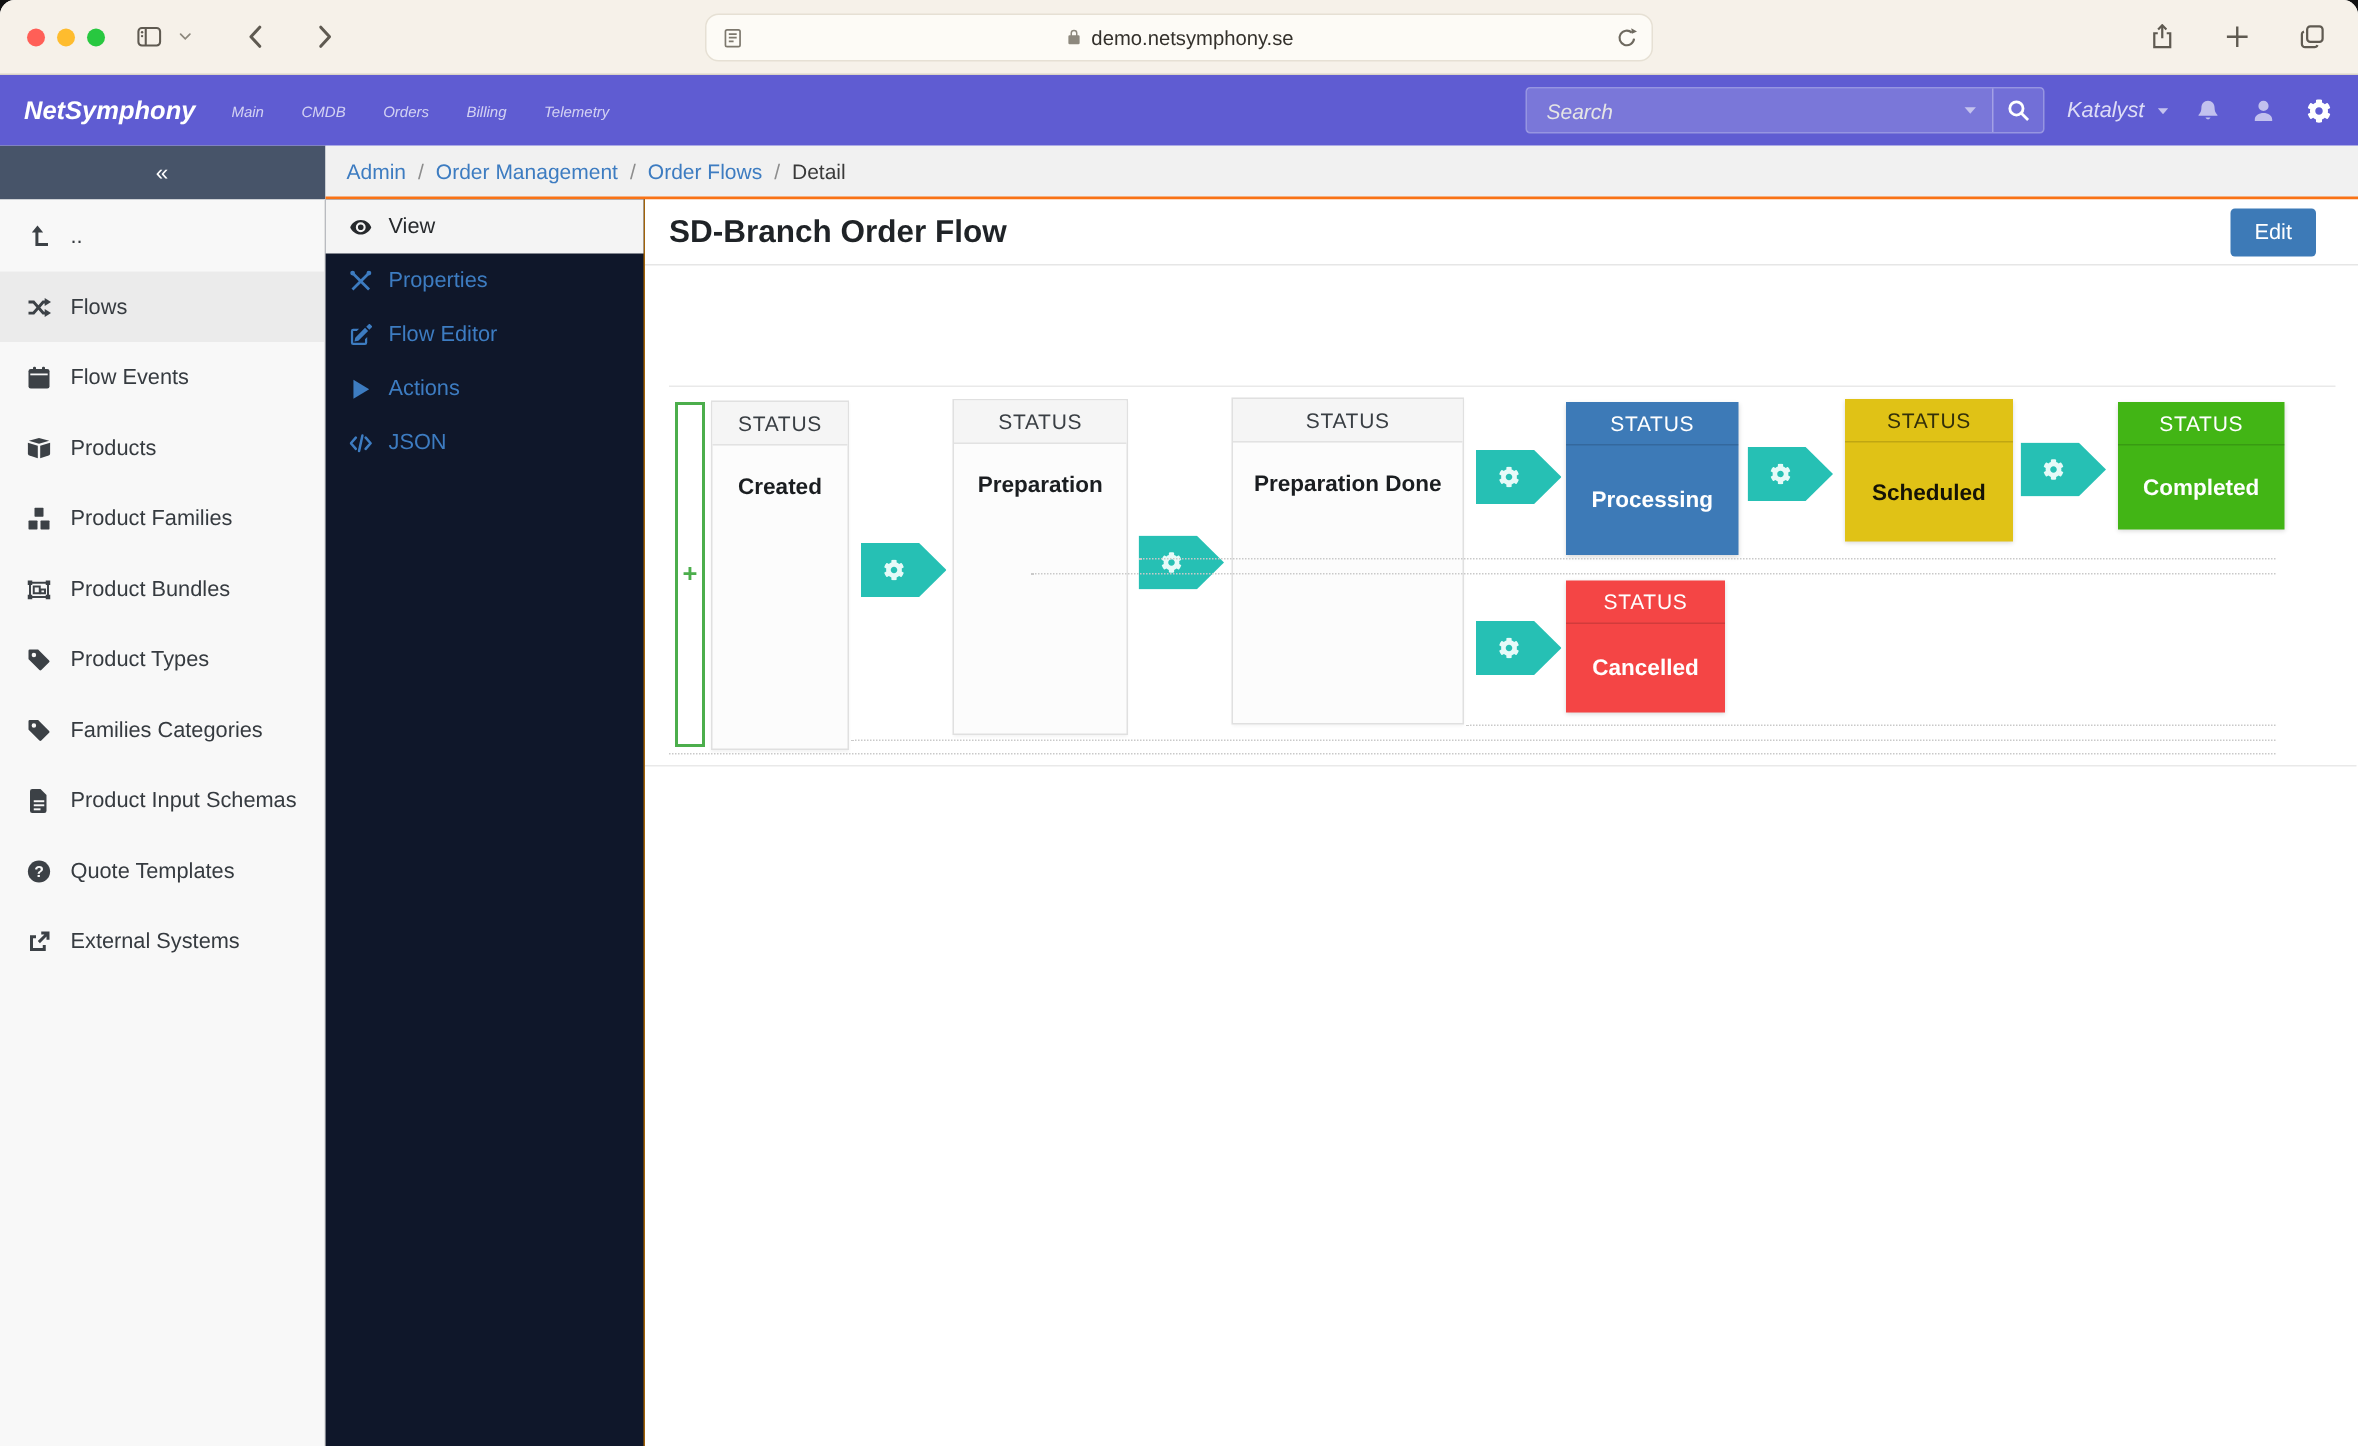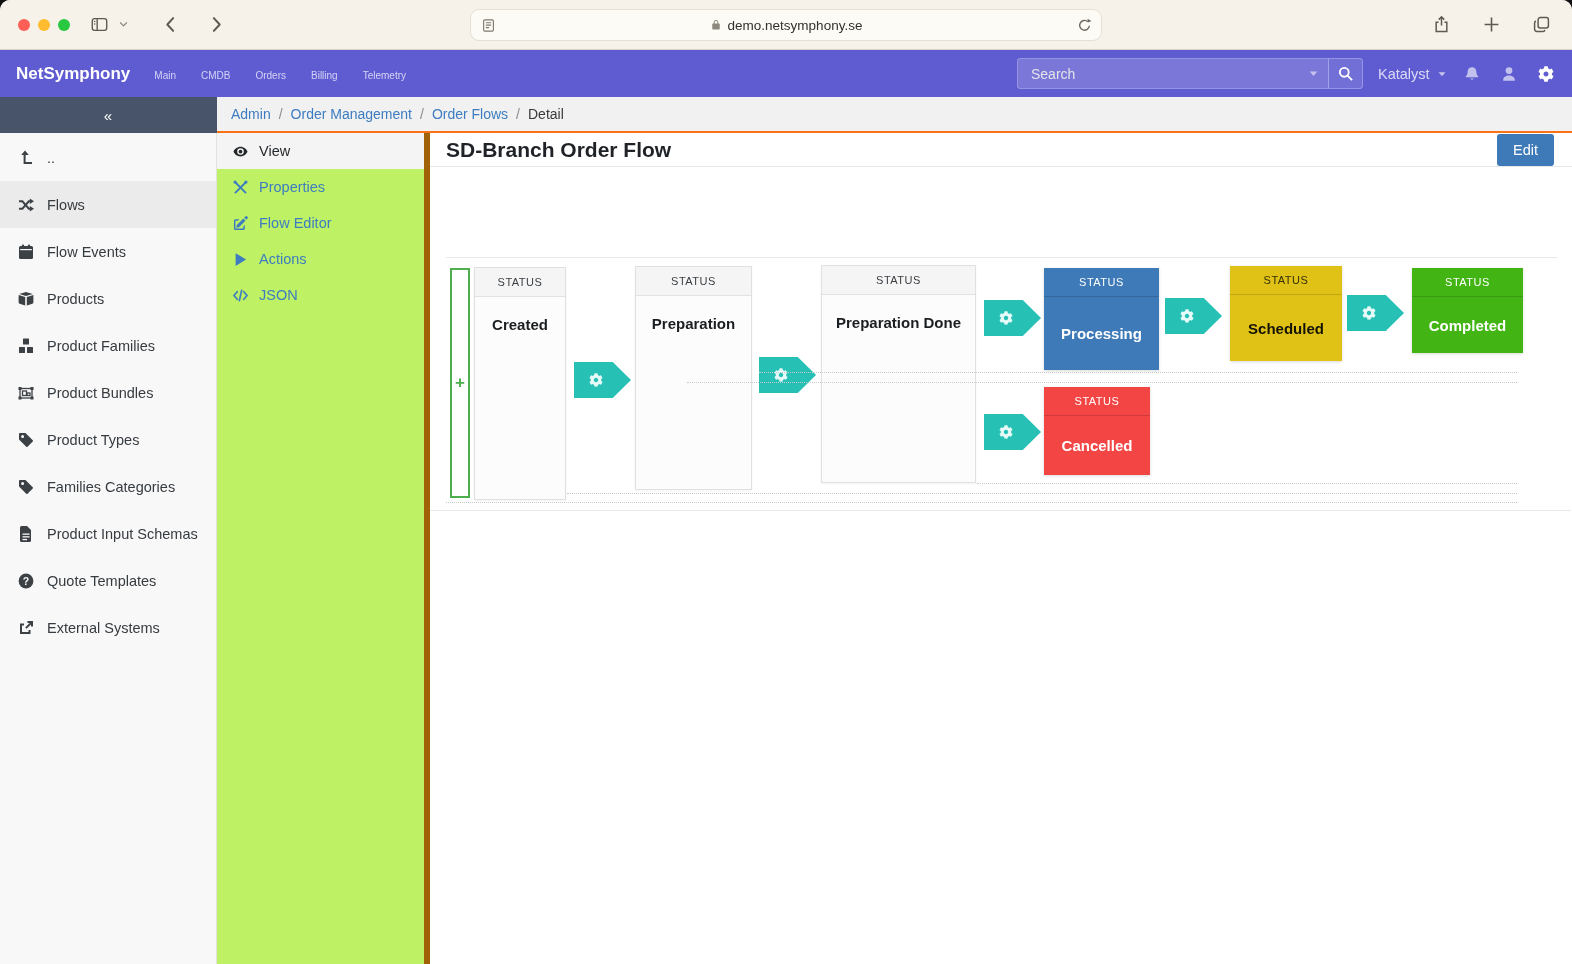--- a/index.html
+++ b/index.html
@@ -46,34 +46,34 @@
   .crumb-link { color:#3d7cc1; cursor:pointer; }
   .crumb-sep { color:#8d8d8d; }
   .crumb-current { color:#3a3a3a; }
 
   
   .content-row { display:flex; height:831px; }
   #sidebar { width:217px; background:#f8f8f8; border-right:1px solid #e2e2e2; padding-top:1px; }
   .side-item { height:47px; display:flex; align-items:center; gap:13px; padding:0 18px; font-size:14.5px; color:#363b40; cursor:pointer; }
   .side-item.active { background:#ebebeb; }
   .side-item .icon { width:16px; height:16px; color:#3c4146; }
-  #submenu { width:213px; background:#bef264; border-right:6px solid #a16207; }
+  #submenu { width:213px; background:#0f172a; border-right:1px solid #a16207; }
   .menu-item { height:36px; display:flex; align-items:center; gap:11px; padding:0 16px; font-size:14.5px; color:#3d7cc1; cursor:pointer; }
   .menu-item.active { background:#f4f4f4; color:#26292c; }
   .menu-item .icon { width:15px; height:15px; }
 
   
   .main { flex:1; position:relative; background:#fff; }
-  .title-row { height:34px; border-bottom:1px solid #e6e6e6; display:flex; align-items:center; padding:0 18px 0 16px; }
+  .title-row { height:44px; border-bottom:1px solid #e6e6e6; display:flex; align-items:center; padding:0 28px 0 16px; }
   .page-title { font-size:21px; font-weight:bold; color:#1f2327; flex:1; }
   .edit-btn { background:#3d7ab7; color:#fff; border:none; border-radius:3px; font-size:14.5px; padding:8px 16px; cursor:pointer; font-family:"Liberation Sans", sans-serif; }
 
   .flow { position:absolute; left:0; top:50px; right:0; bottom:0; }
   .card { position:absolute; border:1px solid #e0e0e0; background:#fcfcfc; box-shadow:0 1px 2px rgba(0,0,0,.05); display:flex; flex-direction:column; cursor:pointer; }
-  .card-head { height:29px; flex:none; background:#f5f5f5; border-bottom:1px solid #e2e2e2; display:flex; align-items:center; justify-content:center; font-size:11px; letter-spacing:.5px; color:#3a3f44; }
+  .card-head { height:29px; flex:none; background:#f5f5f5; border-bottom:1px solid #e2e2e2; display:flex; align-items:center; justify-content:center; font-size:14px; letter-spacing:.5px; color:#3a3f44; }
   .card-label { text-align:center; font-weight:bold; font-size:15px; color:#1b1e21; margin-top:19px; }
   .card.colored { border:none; box-shadow:0 1px 3px rgba(0,0,0,.15); }
   .card.colored .card-head { background:transparent; border-bottom:1px solid rgba(0,0,0,.14); color:#fff; }
   .card.colored .card-label { color:#fff; margin:auto 0; }
   .card.dark-text .card-head { color:#33300a; }
   .card.dark-text .card-label { color:#151306; }
   .add-box { position:absolute; border:2px solid #4cae4c; background:#fff; display:flex; align-items:center; justify-content:center; color:#4cae4c; font-size:17px; font-weight:bold; cursor:pointer; }
   .arrow { position:absolute; width:57px; height:36px; clip-path:polygon(0 0,68% 0,100% 50%,68% 100%,0 100%); display:flex; align-items:center; cursor:pointer; }
   .arrow .icon { width:14px; height:14px; color:#e6faf8; margin-left:15px; }
   .dotline { position:absolute; border-top:1px dotted #c9c9c9; }
@@ -176,21 +176,21 @@
               <g fill="none" stroke="currentColor" stroke-width="1.4">
                 <rect x="4.8" y="1.5" width="9.7" height="9.7" rx="2"></rect>
                 <path d="M11.3 13.2a2 2 0 0 1-1.9 1.3H3.5a2 2 0 0 1-2-2V6.6a2 2 0 0 1 1.3-1.9"></path>
               </g>
             </svg>
           </span>
         </span>
     </div>
   </div>
 
-  <div class="navbar" style="background: rgb(95, 92, 210);">
+  <div class="navbar" style="background: rgb(95, 92, 210); font-style: italic;">
     <span class="brand">NetSymphony</span>
     <nav id="nav-links"><span class="nav-link">Main</span><span class="nav-link">CMDB</span><span class="nav-link">Orders</span><span class="nav-link">Billing</span><span class="nav-link">Telemetry</span></nav>
     <div class="search-group">
       <div class="search-input">
         <span>Search</span>
         <span class="icon caret">
             <svg viewBox="0 0 16 16" fill="currentColor" xmlns="http://www.w3.org/2000/svg">
               <path d="M2.5 5h11L8 11.5z"></path>
             </svg>
           </span>

